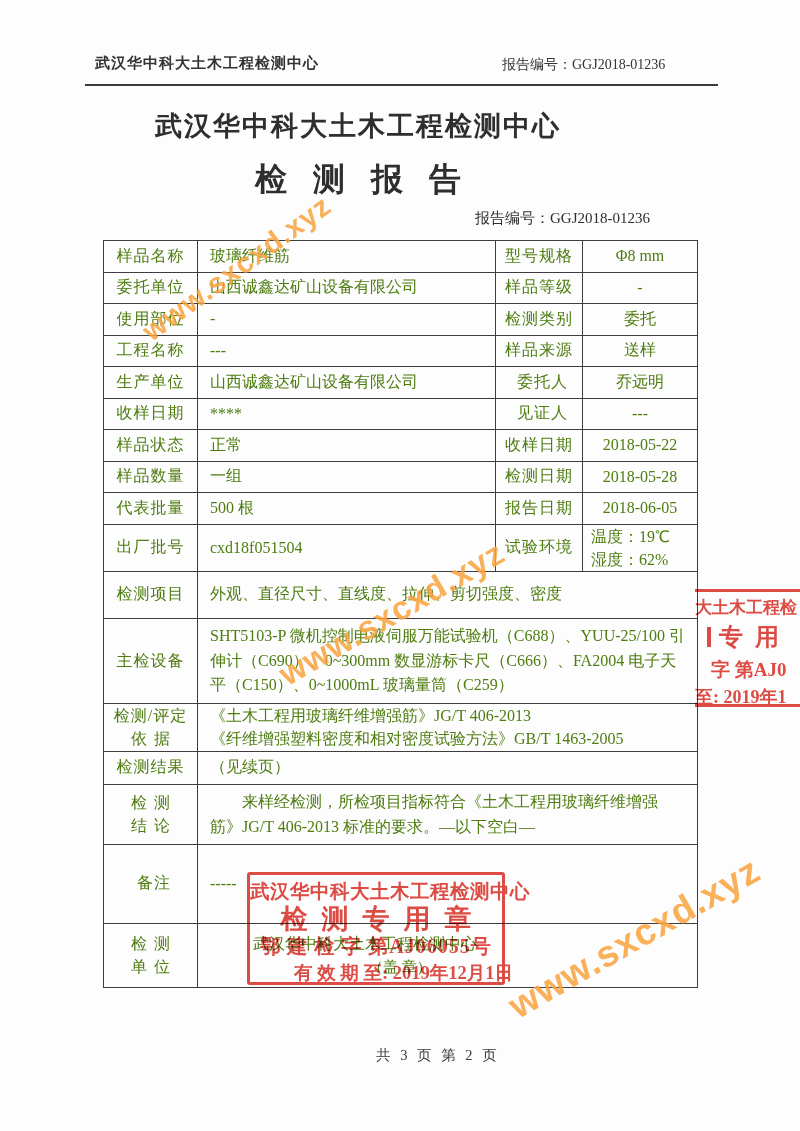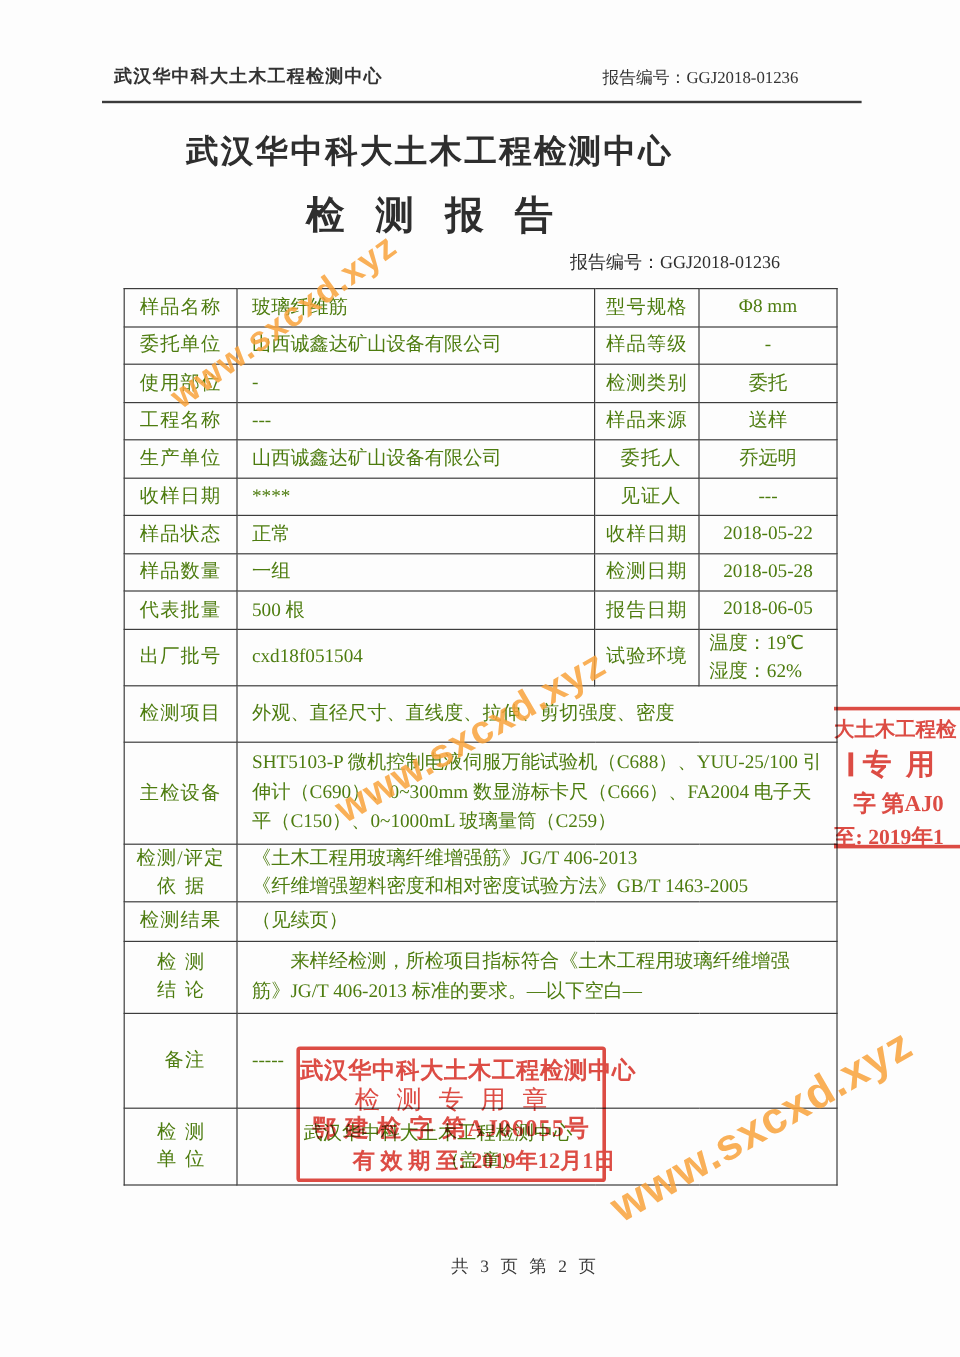--- a/index.html
+++ b/index.html
@@ -42,21 +42,21 @@
   .r78 { height:78px; }  .r42 { height:42px; } .r33 { height:33px; }
   .r48 { height:48px; }  .r79 { height:79px; } .r64 { height:64px; }
 
   
   .stamp-main {
     position:absolute; left:247px; top:872px; width:258px; height:113px;
     border:3px solid #dc3c34; border-radius:3px; text-align:center;
     color:#dc3c34; mix-blend-mode:multiply; opacity:.92; z-index:6;
   }
   .stamp-main .s1 { margin-top:3px; font-size:19.5px; font-weight:700; letter-spacing:.5px; white-space:nowrap; }
-  .stamp-main .s2 { font-size:21px;  font-weight:400; letter-spacing:14px; padding-left:14px; line-height:1.05; white-space:nowrap; }
+  .stamp-main .s2 { font-size:27px;  font-weight:700; letter-spacing:14px; padding-left:14px; line-height:1.05; white-space:nowrap; }
   .stamp-main .s3 { font-size:20px;  font-weight:700; letter-spacing:1px; white-space:nowrap; }
   .stamp-main .s4 { font-size:18.5px; font-weight:700; white-space:nowrap;margin-left:44px; }
 
   .stamp-edge {
     position:absolute; left:695px; top:589px; width:110px; height:118px;
     border-top:3px solid #dc3c34; border-bottom:3px solid #dc3c34;
     color:#dc3c34; mix-blend-mode:multiply; opacity:.92; z-index:6;
   }
   .stamp-edge .e1 { margin-top:4px; font-size:17px; font-weight:700; white-space:nowrap; }
   .stamp-edge .e2 { margin-top:2px; font-size:24px; font-weight:700; letter-spacing:12px;

